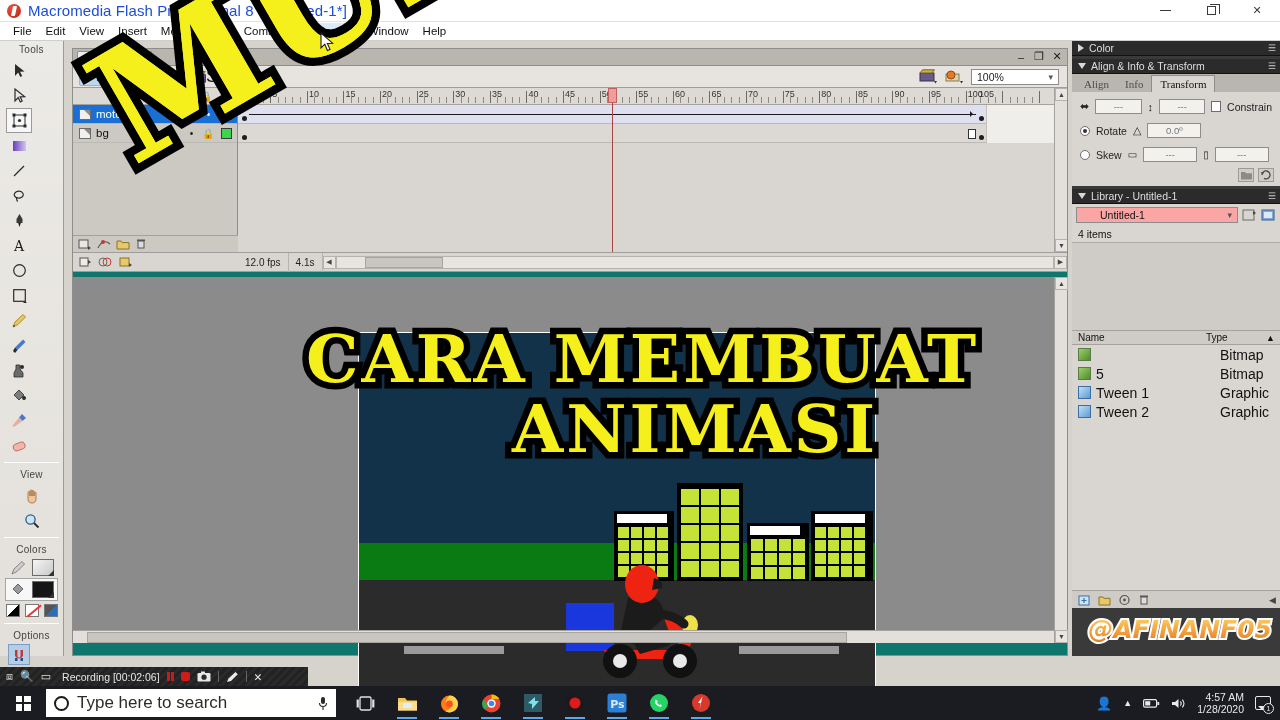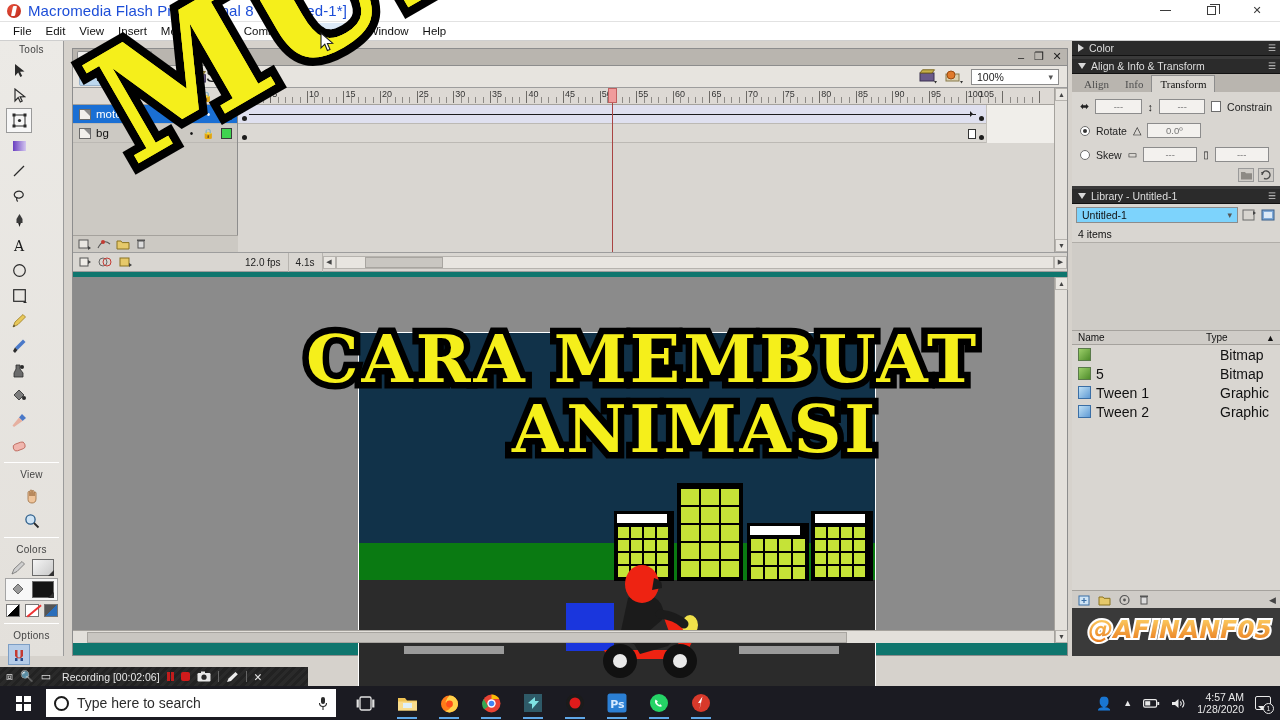--- a/index.html
+++ b/index.html
@@ -173,22 +173,22 @@
   .ptab.on{ background:#d9d6d1; color:#111; border:1px solid #8d8d8d; border-bottom:none; }
   .tf-row{ display:flex; align-items:center; gap:6px; padding:7px 8px 2px; }
   .tf-field{ width:54px; height:15px; background:#f3f1ee; border:1px solid #8c8c8c;
              font-size:9.5px; color:#777; display:flex; align-items:center; justify-content:center;}
   .cb{ width:11px;height:11px;border:1px solid #6d6d6d;background:#fff;}
   .tf-label{ font-size:10.5px; color:#222;}
   .radio{ width:10px;height:10px;border:1px solid #6d6d6d;border-radius:50%;background:#fff;position:relative;}
   .radio.on::after{ content:""; position:absolute; left:2px;top:2px;width:4px;height:4px;border-radius:50%;background:#333;}
   .tf-icons{ display:flex; justify-content:flex-end; gap:4px; padding:4px 6px 4px;}
   .tf-ibtn{ width:16px;height:14px; background:#d0cdc8; border:1px solid #9a9a9a; display:flex;align-items:center;justify-content:center;}
-  .lib-sel{ margin:4px 5px; height:16px; background:#7dd3fc; border:1px solid #8c8c8c;
-            font-size:10.5px; color:#111; display:flex; align-items:center; padding-left:5px; position:relative;}
+  .lib-sel{ margin:4px 5px; height:16px; background:#fca5a5; border:1px solid #8c8c8c;
+            font-size:10.5px; color:#111; display:flex; align-items:center; padding-left:23px; position:relative;}
   .lib-row-top{ display:flex; align-items:center; gap:4px; padding:3px 4px;}
   .lib-items{ font-size:10.5px; color:#111; padding:2px 6px; background:#d9d6d1; border-bottom:1px solid #b0ada8;}
   .lib-preview{ height:88px; background:#cfccc7; border-bottom:1px solid #a5a29d;}
   .lib-head{ display:flex; height:14px; background:#cfccc7; border-bottom:1px solid #a5a29d;
              font-size:10px; color:#111; align-items:center;}
   .lib-list{ background:#d9d6d1; }
   .lib-item{ display:flex; align-items:center; height:19px; font-size:14px; color:#111; }
   .lib-ico{ width:13px;height:13px; margin:0 5px 0 6px; flex:none; border:1px solid #5a7a4a;}
   .lib-ico.bmp{ background:linear-gradient(135deg,#9ccf6a,#4e8c2a); }
   .lib-ico.gra{ background:linear-gradient(135deg,#bfe0f5,#5f9ad4); border-color:#3a6ea5;}
@@ -207,21 +207,21 @@
   .rec-sep{ width:1px;height:11px;background:#666;}
 
   
   .taskbar{ position:absolute; left:0; bottom:0; width:1280px; height:34px;
             background:#1b1b22; display:flex; align-items:center; }
   .start{ width:46px;height:34px; display:flex;align-items:center;justify-content:center;}
   .winlogo{ width:15px;height:15px; display:grid; grid-template-columns:1fr 1fr; grid-template-rows:1fr 1fr; gap:2px;}
   .winlogo div{ background:#ffffff;}
   .search{ width:290px; height:28px; background:#fff; display:flex; align-items:center; gap:8px; padding:0 8px;}
   .cortana{ width:15px;height:15px;border:2px solid #1b1b1b;border-radius:50%;}
-  .search-text{ font-size:14px; color:#2b2b2b; flex:1;}
+  .search-text{ font-size:17px; color:#2b2b2b; flex:1;}
   .tb-icons{ display:flex; align-items:center; gap:4px; margin-left:10px;}
   .tbi{ width:38px;height:34px; display:flex; align-items:center; justify-content:center; position:relative;}
   .tbi.open::after{content:"";position:absolute;left:9px;bottom:1px;width:20px;height:2px;background:#5fa8e8;}
   .tray{ margin-left:auto; display:flex; align-items:center; gap:11px; padding-right:9px; color:#e9e9e9; font-size:10.5px;}
   .clock{ text-align:right; line-height:12px; font-size:10.5px;}
   .notif{ width:16px;height:14px;border:1.6px solid #e9e9e9;border-radius:2px;position:relative;}
   .notif::after{content:"";position:absolute;left:2px;bottom:-5px;border:4px solid transparent;border-top-color:#e9e9e9;}
   .notif-badge{ position:absolute; right:-3px; bottom:-4px; width:11px;height:11px;border-radius:50%;
                 background:#1b1b22; border:1px solid #e9e9e9; color:#e9e9e9; font-size:7px;
                 display:flex;align-items:center;justify-content:center;}

